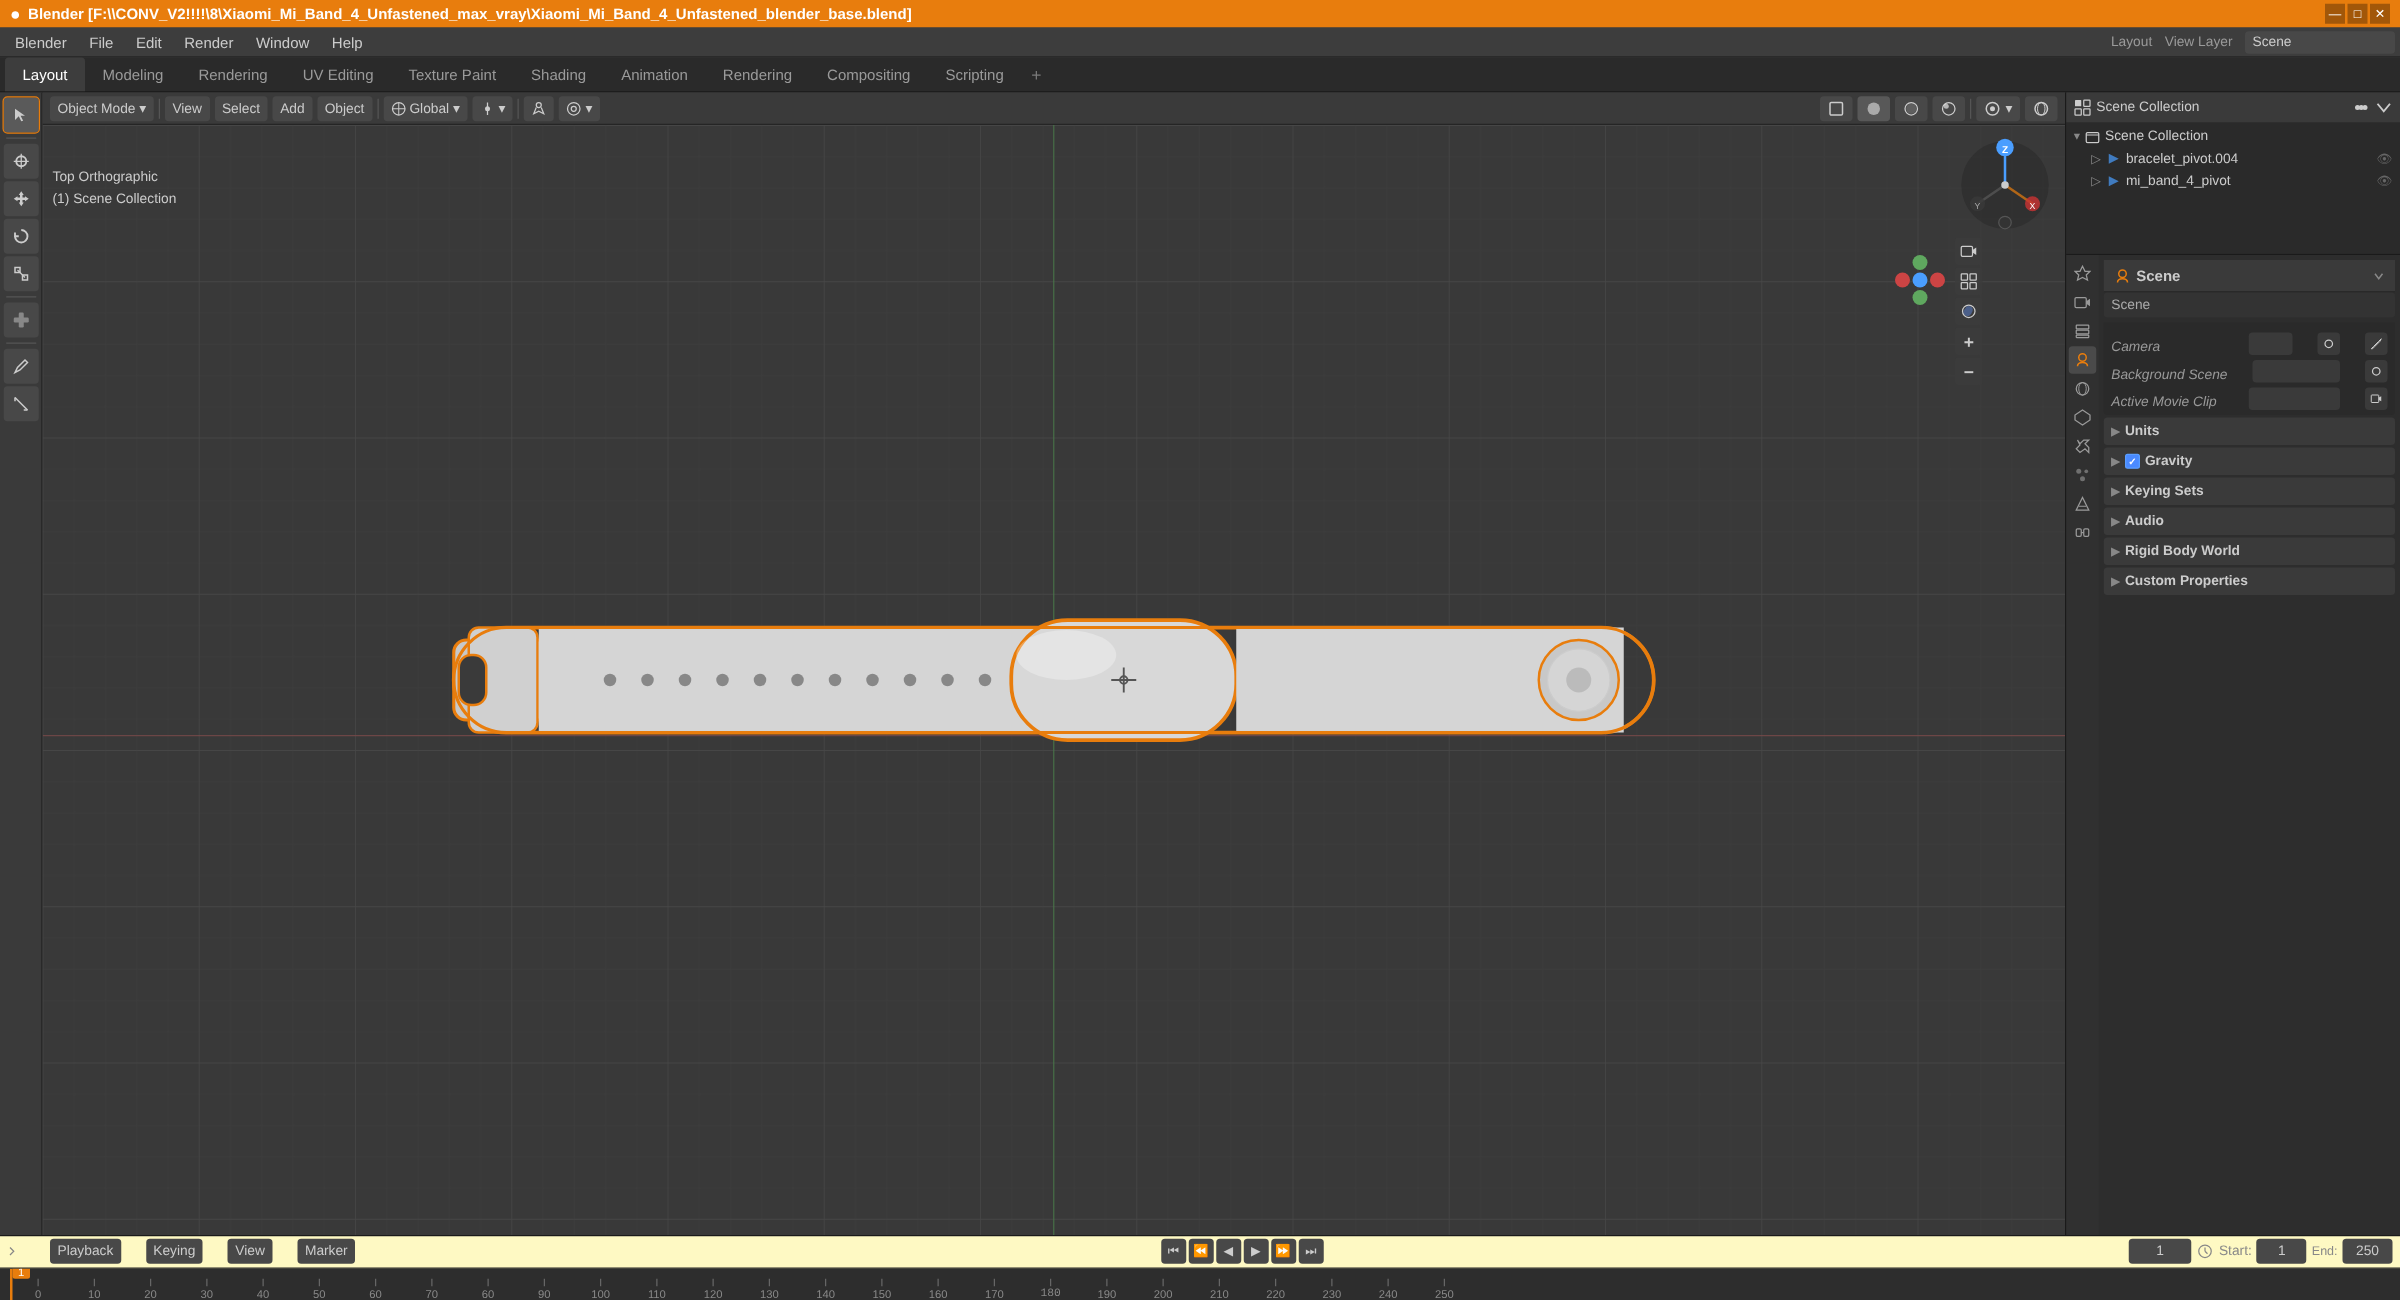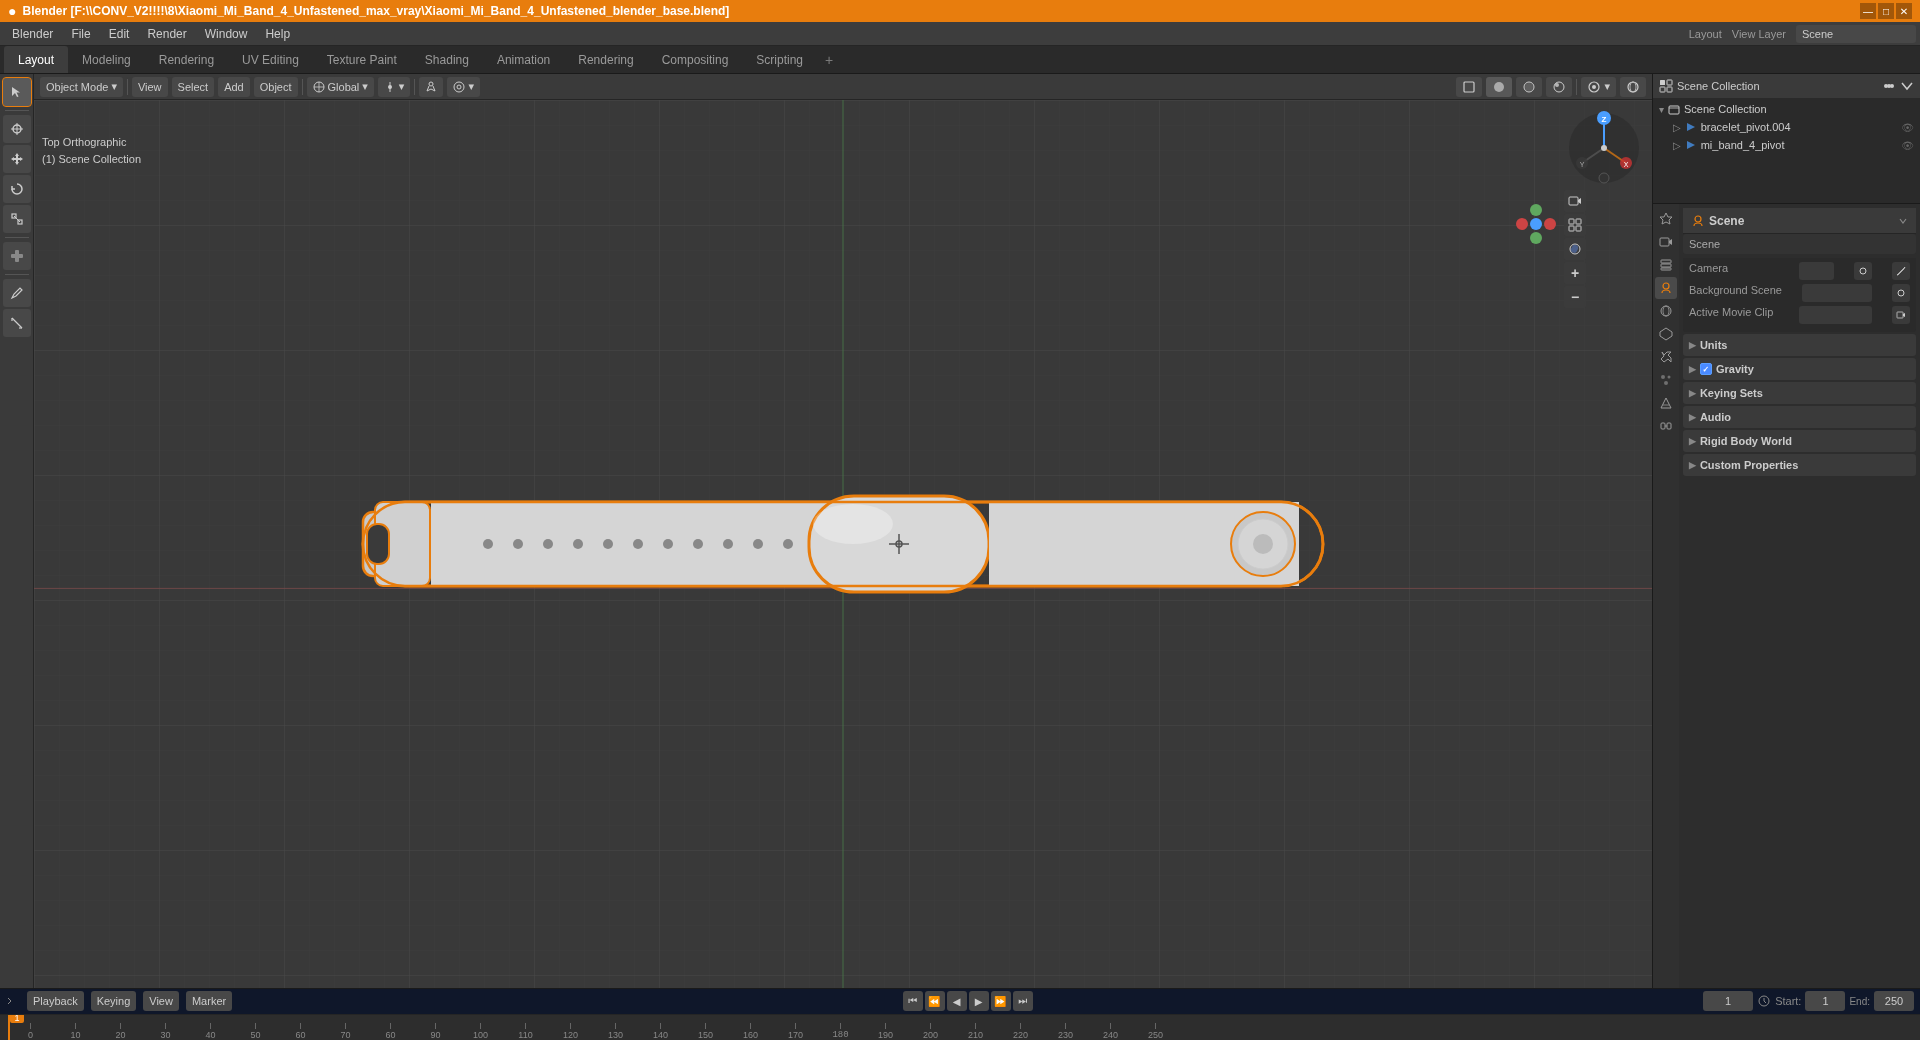--- a/index.html
+++ b/index.html
@@ -321,24 +321,25 @@
       font-weight: bold;
       color: #cccccc;
     }
     .props-section-body {
       background: #2a2a2a;
       padding: 4px 6px;
       border-radius: 0 0 3px 3px;
     }
     .prop-row {
       display: flex;
-      align-items: flex-start;
+      align-items: flex-end;
       height: 22px;
       gap: 20px;
       font-size: 11px;
+      font-style: italic;
     }
     .prop-label {
       color: #9a9a9a;
       min-width: 90px;
     }
     .prop-value {
       flex: 1;
       background: #3a3a3a;
       border-radius: 3px;
       padding: 2px 6px;
@@ -362,25 +363,25 @@
     
     #timeline {
       height: 52px;
       background: #2d2d2d;
       border-top: 1px solid #1a1a1a;
       display: flex;
       flex-direction: column;
     }
     #timeline-header {
       height: 26px;
-      background: #0f172a;
+      background: #fef9c3;
       display: flex;
       align-items: center;
       padding: 0 6px;
-      gap: 7px;
+      gap: 20px;
       border-bottom: 1px solid #252525;
     }
     #timeline-controls {
       display: flex;
       align-items: center;
       gap: 2px;
     }
     .tl-btn {
       width: 20px;
       height: 20px;

